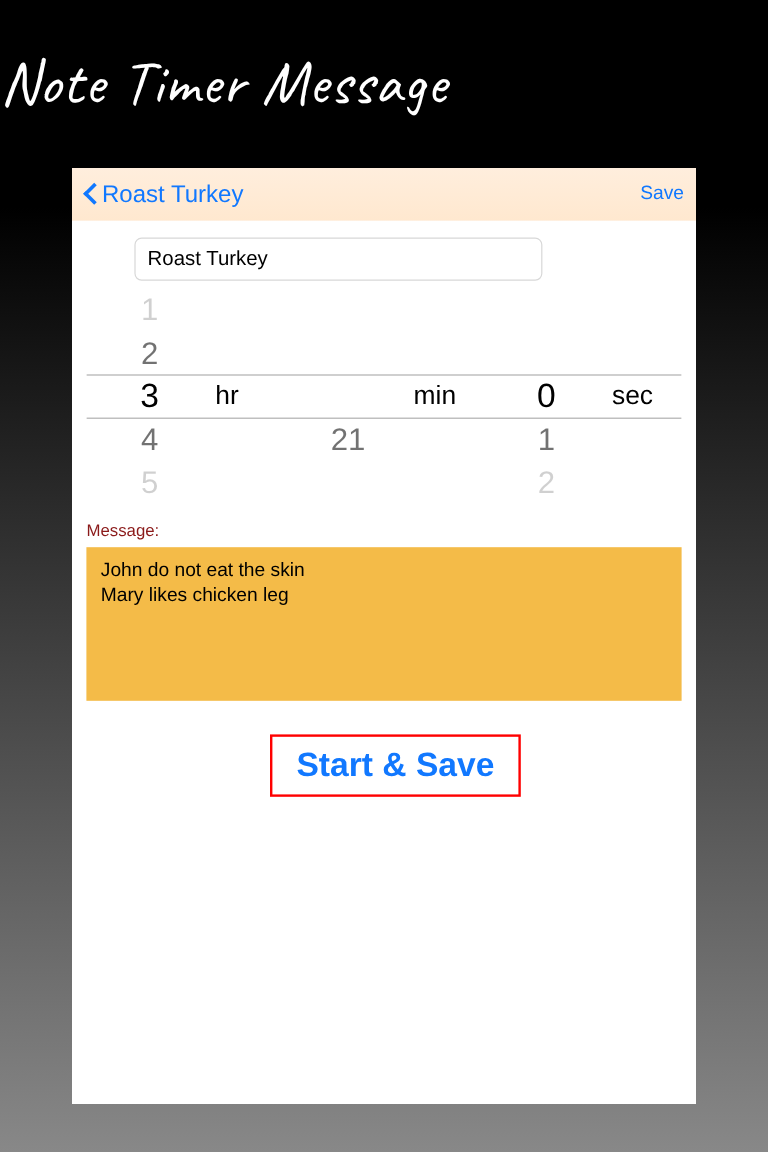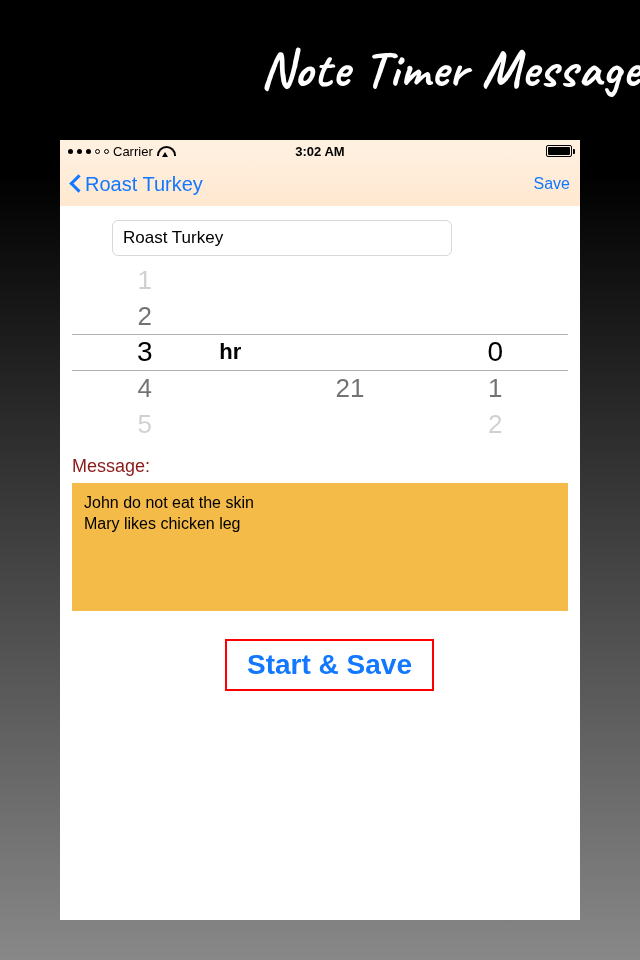--- a/index.html
+++ b/index.html
@@ -7,25 +7,25 @@
   body {
     font-family: -apple-system, "Helvetica Neue", Helvetica, Arial, sans-serif;
     background: linear-gradient(to bottom, #000 0%, #000 18%, #888 100%);
     position: relative;
   }
 
   .promo-title {
     position: absolute;
     top: 36px;
     left: 0; right: 0;
-    text-align: right;
+    text-align: left;
     color: #fff;
     font-family: "Caveat", "Bradley Hand", "Segoe Script", cursive;
     font-size: 52px;
-    font-weight: 700;
+    font-weight: 400;
     letter-spacing: 1px;
   }
 
   .phone {
     position: absolute;
     left: 60px;
     top: 140px;
     width: 520px;
     height: 780px;
     background: #fff;
@@ -99,38 +99,38 @@
 
   .picker{
     margin-top:6px;
     height:180px;
     position:relative;
     display:flex;
     overflow:hidden;
   }
   .picker-col{ flex:1; position:relative; text-align:center;}
   .picker-label-col{ flex:0 0 60px; display:flex; align-items:center; justify-content:flex-start; padding-left:2px;}
-  .picker-label-col span{ font-size:22px; color:#000;font-weight:bold;}
+  .picker-label-col span{ font-size:22px; color:#000;}
   .row{ position:absolute; left:0; right:0; height:36px; line-height:36px; font-size:26px; color:#000; font-weight:300;}
   .row.sel{ font-size:28px; font-weight:400;}
   .row.far{ opacity:.18;}
   .row.near{ opacity:.55; font-size:26px;}
   .sel-line-top, .sel-line-bot{
     position:absolute; left:0; right:0; height:1px; background:#b0b0b0;
   }
   .sel-line-top{ top:72px;}
   .sel-line-bot{ top:108px;}
   
   .r-m2{ top:0px;}
   .r-m1{ top:36px;}
   .r0{ top:72px;}
   .r1{ top:108px;}
   .r2{ top:144px;}
 
-  .msg-label{ margin-top:14px; font-size:18px; color:#8b1a1a; font-weight:500;}
+  .msg-label{ margin-top:14px; font-size:14px; color:#8b1a1a; font-weight:500;}
   .msg-box{
     margin-top:6px;
     background:#f4bb48;
     padding:10px 12px 76px;
     font-size:16px;
     color:#000;
     line-height:1.3;
     min-height:110px;
     border-radius:0;
     white-space:pre-line;
@@ -148,37 +148,20 @@
     margin-left:19px;
   }
 </style>
 </head>
 <body>
 
 <div class="promo-title">Note Timer Message</div>
 
 <div class="phone">
 
-  <div class="statusbar">
-    <div class="statusbar-left">
-      <span class="dot"></span>
-      <span class="dot"></span>
-      <span class="dot"></span>
-      <span class="dot hollow"></span>
-      <span class="dot hollow"></span>
-      <span>Carrier</span>
-      <span class="wifi"></span>
-    </div>
-    <div class="statusbar-time">3:02 AM</div>
-    <div class="statusbar-right">
-      <span class="battery">
-          <span class="battery-fill"></span>
-        </span>
-    </div>
-  </div>
 
   <div class="navbar">
     <div class="back-group">
       <span class="chevron-left-icon"></span>
       <span>Roast Turkey</span>
     </div>
     <button class="save-btn">Save</button>
   </div>
 
   <div class="content">
@@ -196,28 +179,34 @@
         <div class="row r1 near">4</div>
         <div class="row r2 far">5</div>
       </div>
       <div class="picker-label-col">
         <span>hr</span>
       </div>
 
       <div class="picker-col">
         <div class="row r1 near">21</div>
       </div>
+      <div class="picker-label-col">
+        <span>min</span>
+      </div>
 
       <div class="picker-col">
         <div class="row r-m2 far"></div>
         <div class="row r-m1 near"></div>
         <div class="row r0 sel">0</div>
         <div class="row r1 near">1</div>
         <div class="row r2 far">2</div>
       </div>
+      <div class="picker-label-col">
+        <span>sec</span>
+      </div>
     </div>
 
     <div class="msg-label">Message:</div>
     <div class="msg-box">John do not eat the skin
 Mary likes chicken leg</div>
 
     <div class="start-wrap">
       <button class="start-btn">Start &amp; Save</button>
     </div>
 

